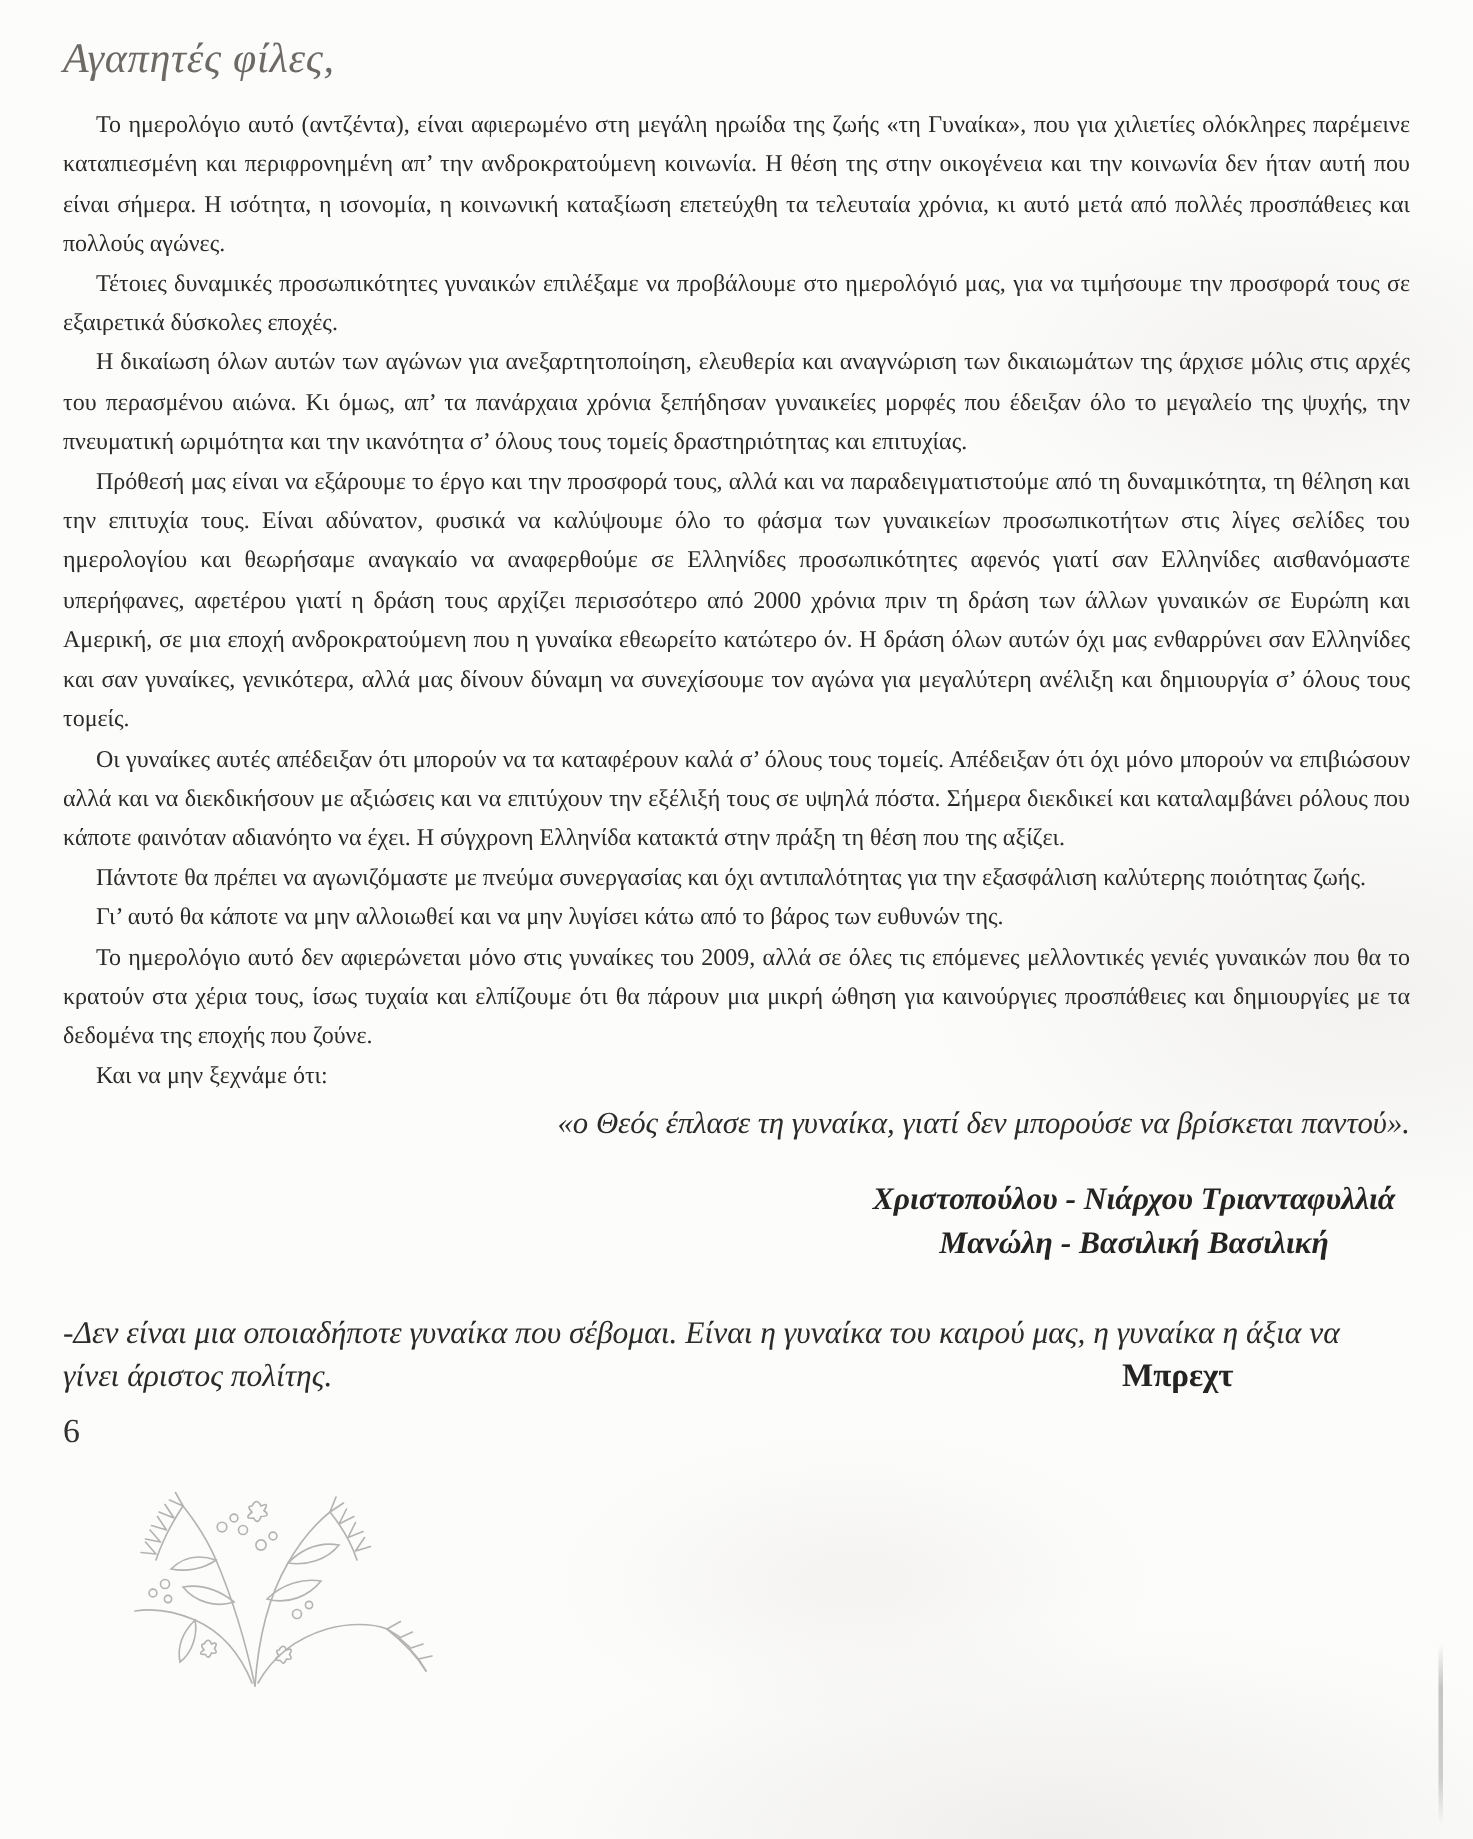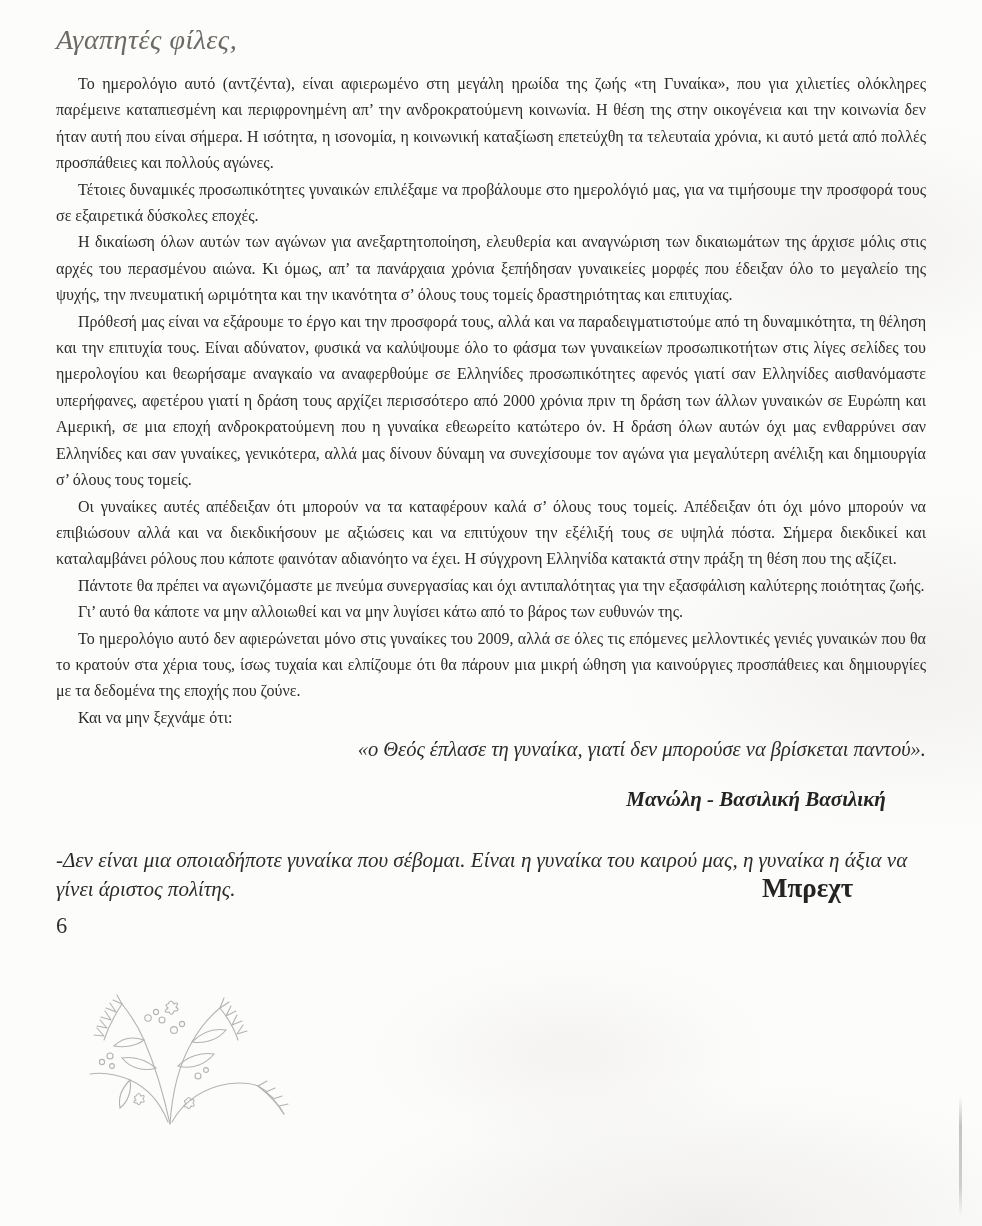--- a/index.html
+++ b/index.html
@@ -16,21 +16,21 @@
     background-color: #fcfcfb;
     background-image:
       radial-gradient(ellipse 340px 180px at 88% 20%, #f3f2f0 0%, rgba(243,242,240,0) 70%),
       radial-gradient(ellipse 420px 240px at 93% 54%, #f2f1ef 0%, rgba(242,241,239,0) 70%),
       radial-gradient(ellipse 520px 200px at 72% 100%, #efeeec 0%, rgba(239,238,236,0) 72%),
       radial-gradient(ellipse 280px 140px at 58% 86%, #f4f3f1 0%, rgba(244,243,241,0) 70%);
     overflow: hidden;
   }
   .content {
     position: relative;
-    padding: 0 56px;
+    padding: 0 42px;
   }
   .salutation {
     margin: 24px 0 0 0;
     font-size: 28px;
     font-weight: normal;
     font-style: italic;
     color: #6d6a66;
     letter-spacing: 0.5px;
   }
   .letter-body { margin-top: 15px; }
@@ -69,21 +69,21 @@
     line-height: 29px;
     color: #2d2b29;
     padding-right: 10px;
   }
   .closing .attribution {
     position: absolute;
     left: 706px;
     bottom: 1px;
     font-style: normal;
     font-weight: bold;
-    font-size: 27px;
+    font-size: 22px;
     color: #262422;
   }
   .page-number {
     margin-top: 9px;
     font-size: 22.5px;
     color: #33312f;
   }
   .flower-sketch {
     position: absolute;
     left: 52px; top: 983px;
@@ -117,20 +117,21 @@
       <p>Οι γυναίκες αυτές απέδειξαν ότι μπορούν να τα καταφέρουν καλά σ’ όλους τους τομείς. Απέδειξαν ότι όχι μόνο μπορούν να επιβιώσουν αλλά και να διεκδικήσουν με αξιώσεις και να επιτύχουν την εξέλιξή τους σε υψηλά πόστα. Σήμερα διεκδικεί και καταλαμβάνει ρόλους που κάποτε φαινόταν αδιανόητο να έχει. Η σύγχρονη Ελληνίδα κατακτά στην πράξη τη θέση που της αξίζει.</p>
       <p>Πάντοτε θα πρέπει να αγωνιζόμαστε με πνεύμα συνεργασίας και όχι αντιπαλότητας για την εξασφάλιση καλύτερης ποιότητας ζωής.</p>
       <p>Γι’ αυτό θα κάποτε να μην αλλοιωθεί και να μην λυγίσει κάτω από το βάρος των ευθυνών της.</p>
       <p>Το ημερολόγιο αυτό δεν αφιερώνεται μόνο στις γυναίκες του 2009, αλλά σε όλες τις επόμενες μελλοντικές γενιές γυναικών που θα το κρατούν στα χέρια τους, ίσως τυχαία και ελπίζουμε ότι θα πάρουν μια μικρή ώθηση για καινούργιες προσπάθειες και δημιουργίες με τα δεδομένα της εποχής που ζούνε.</p>
       <p>Και να μην ξεχνάμε ότι:</p>
     </div>
 
     <div class="central-quote">«ο Θεός έπλασε τη γυναίκα, γιατί δεν μπορούσε να βρίσκεται παντού».</div>
 
     <div class="signature-block">
+      <div class="sig-line">Χριστοπούλου - Νιάρχου Τριανταφυλλιά</div>
       <div class="sig-line">Μανώλη - Βασιλική Βασιλική</div>
     </div>
 
     <div class="closing">
       <span>-Δεν είναι μια οποιαδήποτε γυναίκα που σέβομαι. Είναι η γυναίκα του καιρού μας, η γυναίκα η άξια να γίνει άριστος πολίτης.</span>
       <span class="attribution">Μπρεχτ</span>
     </div>
 
     <div class="page-number">6</div>
   </div>

